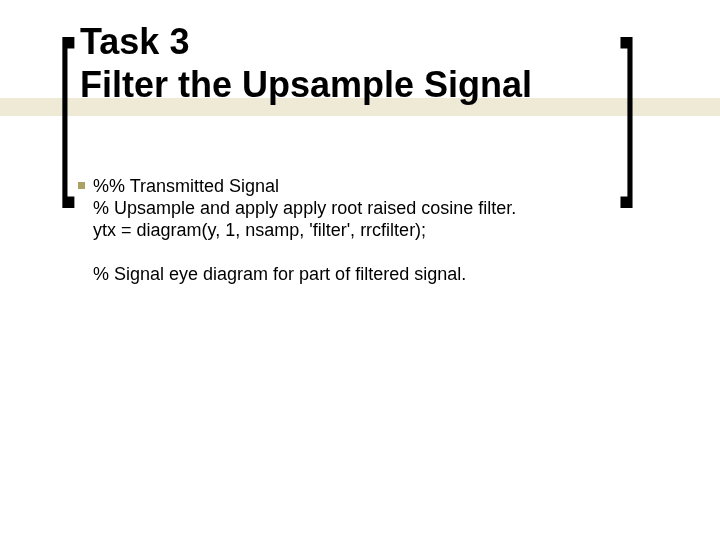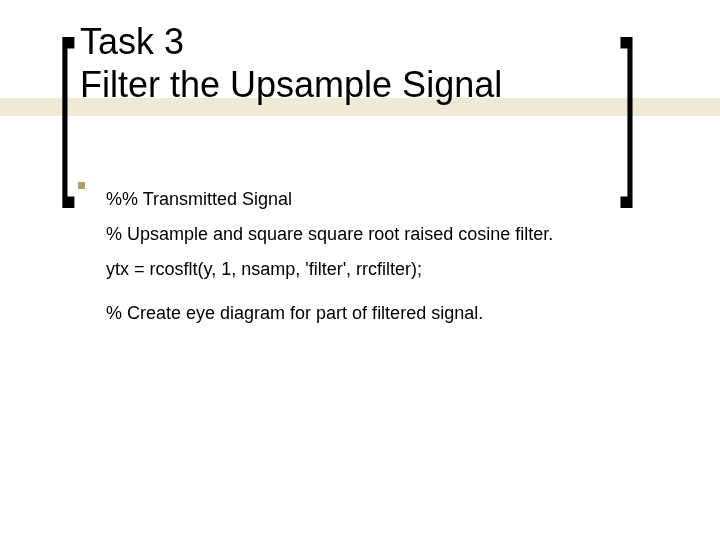--- a/index.html
+++ b/index.html
@@ -41,35 +41,35 @@
     top: 14px;
     font-size: 184px;
     letter-spacing: -6px;
     transform: scaleX(0.33);
   }
   .title {
     position: absolute;
     left: 80px;
     top: 20px;
     font-size: 36px;
-    font-weight: 400;
+    font-weight: 700;
     color: #000;
     line-height: 1.2;
   }
   .body {
     position: absolute;
     left: 93px;
     top: 176px;
     font-size: 18px;
     color: #000;
     line-height: 1.22;
     font-weight: 400;
   }
   .body p {
-    margin: 13px;
+    margin: 0;
   }
   .blk2 {
     margin-top: 22px;
   }
   .marker {
     position: absolute;
     left: 78px;
     top: 182px;
     width: 7px;
     height: 7px;
@@ -86,18 +86,18 @@
 
 <div class="title">
   <div>Task 3</div>
   <div>Filter the Upsample Signal</div>
 </div>
 
 <div class="marker"></div>
 
 <div class="body">
   <p>%% Transmitted Signal</p>
-  <p>% Upsample and square square root raised cosine filter.</p>
-  <p>ytx = rcosflt(y, 1, nsamp, 'filter', rrcfilter);</p>
+  <p>% Upsample and apply apply root raised cosine filter.</p>
+  <p>ytx = diagram(y, 1, nsamp, 'filter', rrcfilter);</p>
   <div class="blk2">
-    <p>% Create eye diagram for part of filtered signal.</p>
+    <p>% Signal eye diagram for part of filtered signal.</p>
   </div>
 </div>
 
 </body></html>

